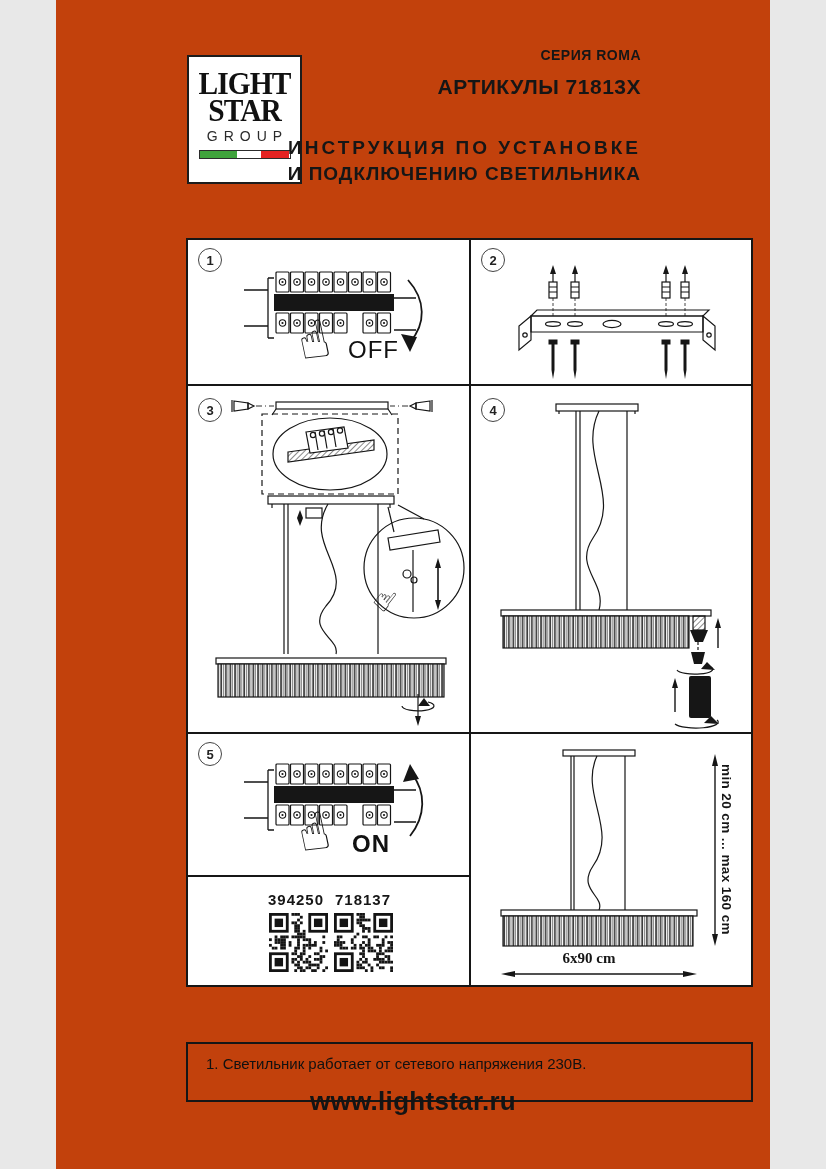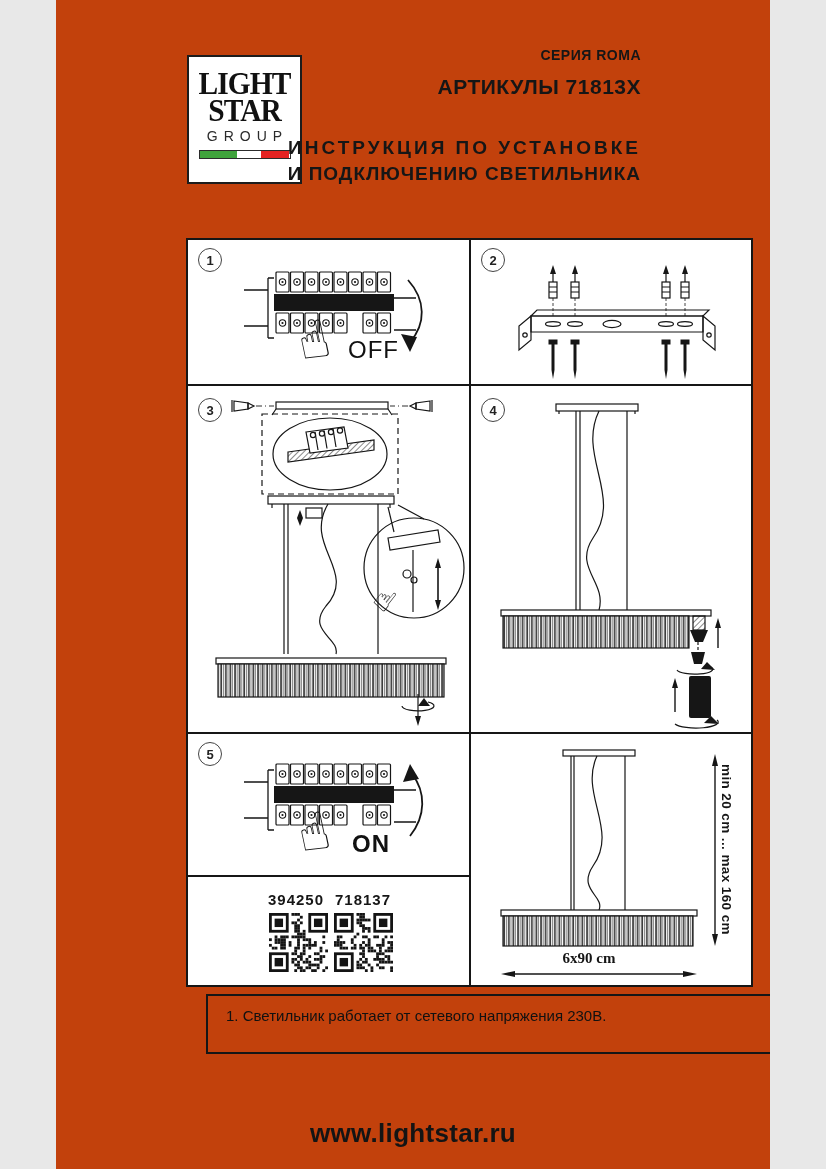--- a/index.html
+++ b/index.html
@@ -90,28 +90,28 @@
   }
   .dim-height {
     position:absolute; left:248px; top:30px; height:178px;
     writing-mode: vertical-rl; text-orientation: mixed;
     font-weight:bold; font-size:13.5px; letter-spacing:0.4px;
     display:flex; align-items:center;
   }
 
   
   .notes-box {
-    left: 130px; top: 994px; width: 567px; height: 60px;
+    left: 130px; top: 1042px; width: 567px; height: 60px;
     border: 2px solid #161616; padding: 9px 10px 0 18px;
-    font-size: 15px; line-height: 22px; color:#111;margin-left:20px;
+    font-size: 15px; line-height: 22px; color:#111;
   }
 
   .footer-url {
     left: 0; top: 1086px; width: 100%; text-align: center;
-    font-size: 26px; font-weight: bold; letter-spacing: 0.3px; color:#141414;margin-top:32px;
+    font-size: 26px; font-weight: bold; letter-spacing: 0.3px; color:#141414;
   }
 
   svg.ill { position:absolute; left:0; top:0; }
   svg text.hand { font-family: "DejaVu Sans", sans-serif; }
 </style>
 </head>
 <body>
 
 <div class="page">
 

